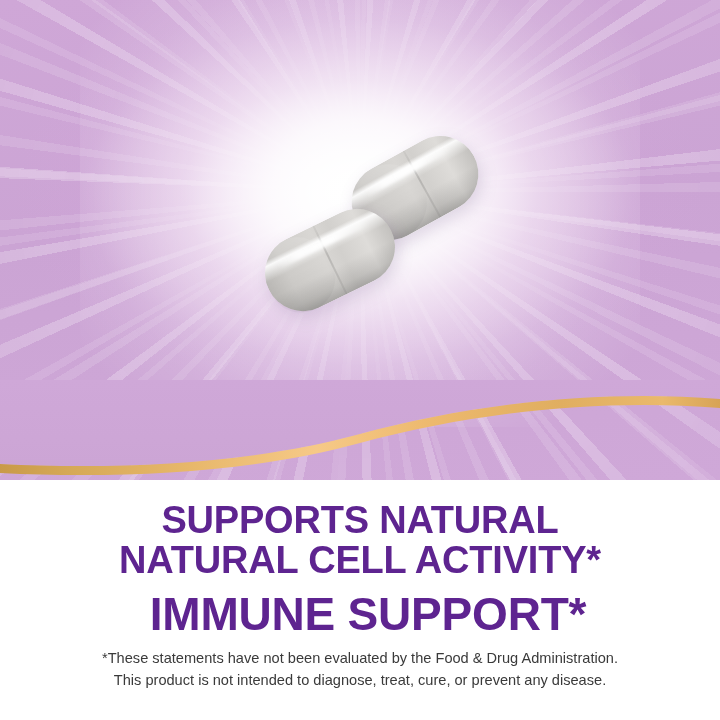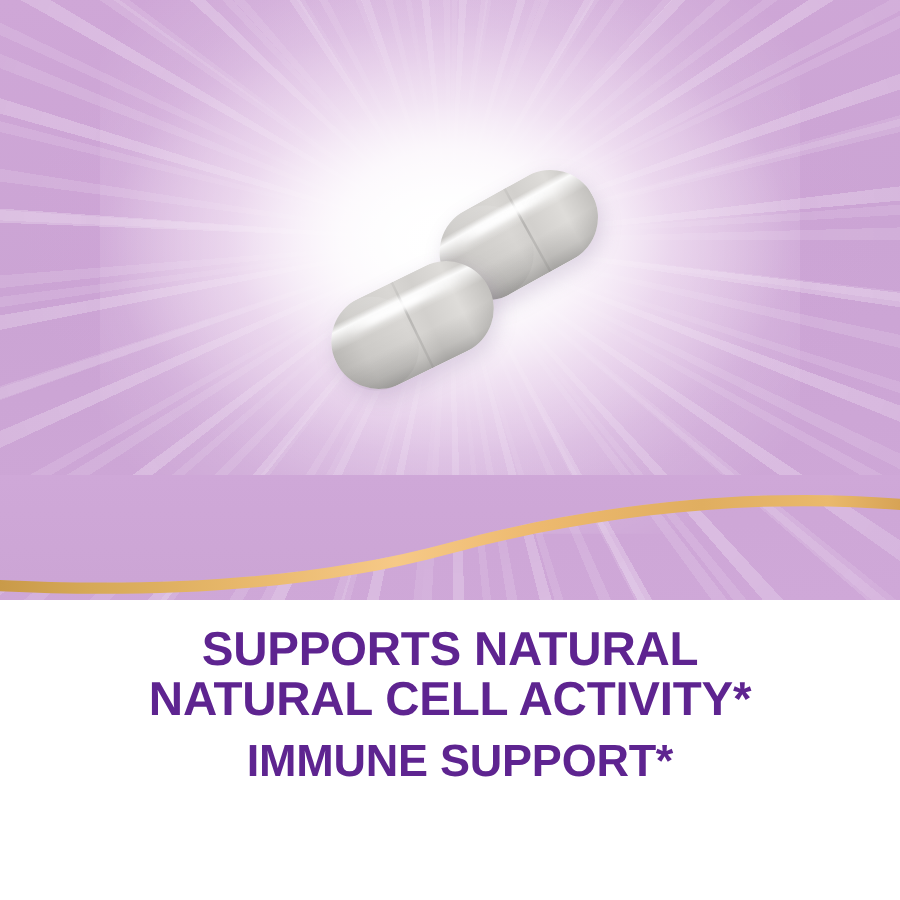--- a/index.html
+++ b/index.html
@@ -121,21 +121,21 @@
     letter-spacing:-0.2px;
     line-height:1.06;
     margin:0;
   }
   #headline-primary{
     position:absolute;left:0;right:0;top:20px;
     font-size:38px;
   }
   #headline-secondary{
     position:absolute;left:0;right:0;top:110px;
-    font-size:36px;
+    font-size:46px;
     margin-left:16px;
   }
   .disclaimer{
     position:absolute;left:40px;right:40px;top:168px;
     color:#3a3a3a;
     font-size:14.6px;
     line-height:1.48;
     text-align:center;
   }
   .disclaimer div{white-space:nowrap;}
@@ -191,16 +191,20 @@
 
   <div class="panel">
 
     <div class="headline" id="headline-primary">
       <div>SUPPORTS NATURAL</div>
       <div>NATURAL CELL ACTIVITY*</div>
     </div>
 
     <div class="headline" id="headline-secondary">IMMUNE SUPPORT*</div>
 
+    <div class="disclaimer">
+      <div>*These statements have not been evaluated by the Food &amp; Drug Administration.</div>
+      <div>This product is not intended to diagnose, treat, cure, or prevent any disease.</div>
+    </div>
 
   </div>
 
 </div>
 
 </body></html>

